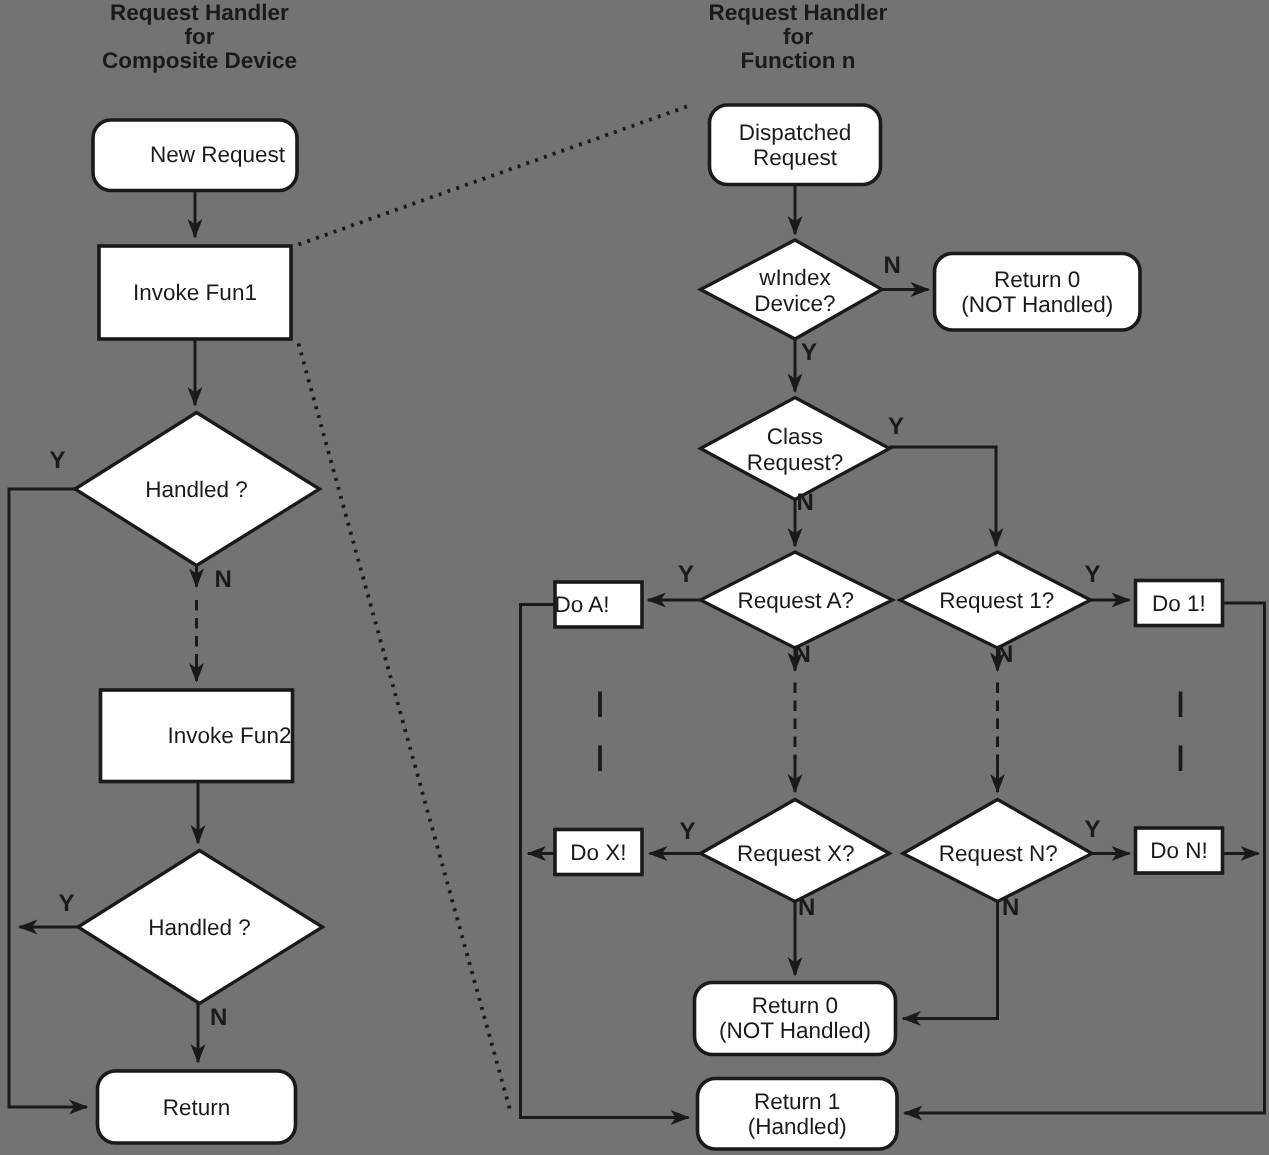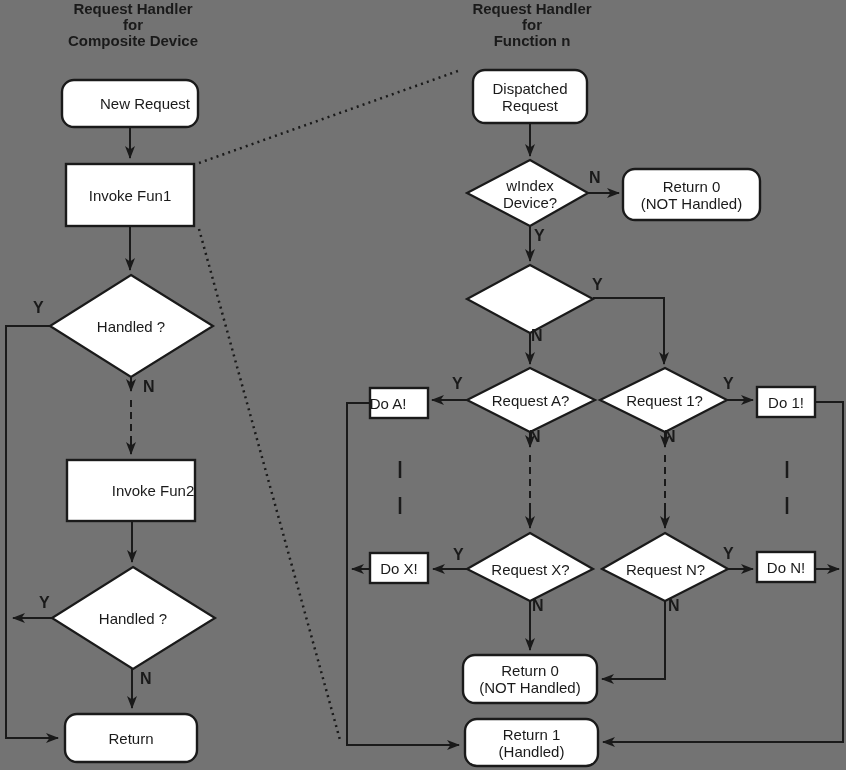--- a/index.html
+++ b/index.html
@@ -149,20 +149,24 @@
     <span>Request</span>
   </div>
   <div class="lbl col" style="left:470px; top:176px; width:120px; height:36px;">
     <span>wIndex</span>
     <span>Device?</span>
   </div>
   <div class="lbl col" style="left:623px; top:169px; width:137px; height:51px;">
     <span>Return 0</span>
     <span>(NOT Handled)</span>
   </div>
+  <div class="lbl col" style="left:470px; top:282px; width:120px; height:36px;">
+    <span>Class</span>
+    <span>Request?</span>
+  </div>
   <div class="lbl" style="left:467px; top:389px; width:127px; height:22px;">Request A?</div>
   <div class="lbl" style="left:601px; top:389px; width:127px; height:22px;">Request 1?</div>
   <div class="lbl" style="left:370px; top:388px; width:36px; height:30px;">Do A!</div>
   <div class="lbl" style="left:757px; top:387px; width:58px; height:30px;">Do 1!</div>
   <div class="lbl" style="left:602px; top:558px; width:127px; height:22px;">Request N?</div>
   <div class="lbl" style="left:467px; top:558px; width:127px; height:22px;">Request X?</div>
   <div class="lbl" style="left:370px; top:553px; width:58px; height:30px;">Do X!</div>
   <div class="lbl" style="left:757px; top:552px; width:58px; height:30px;">Do N!</div>
   <div class="lbl col" style="left:463px; top:655px; width:134px; height:48px;">
     <span>Return 0</span>

